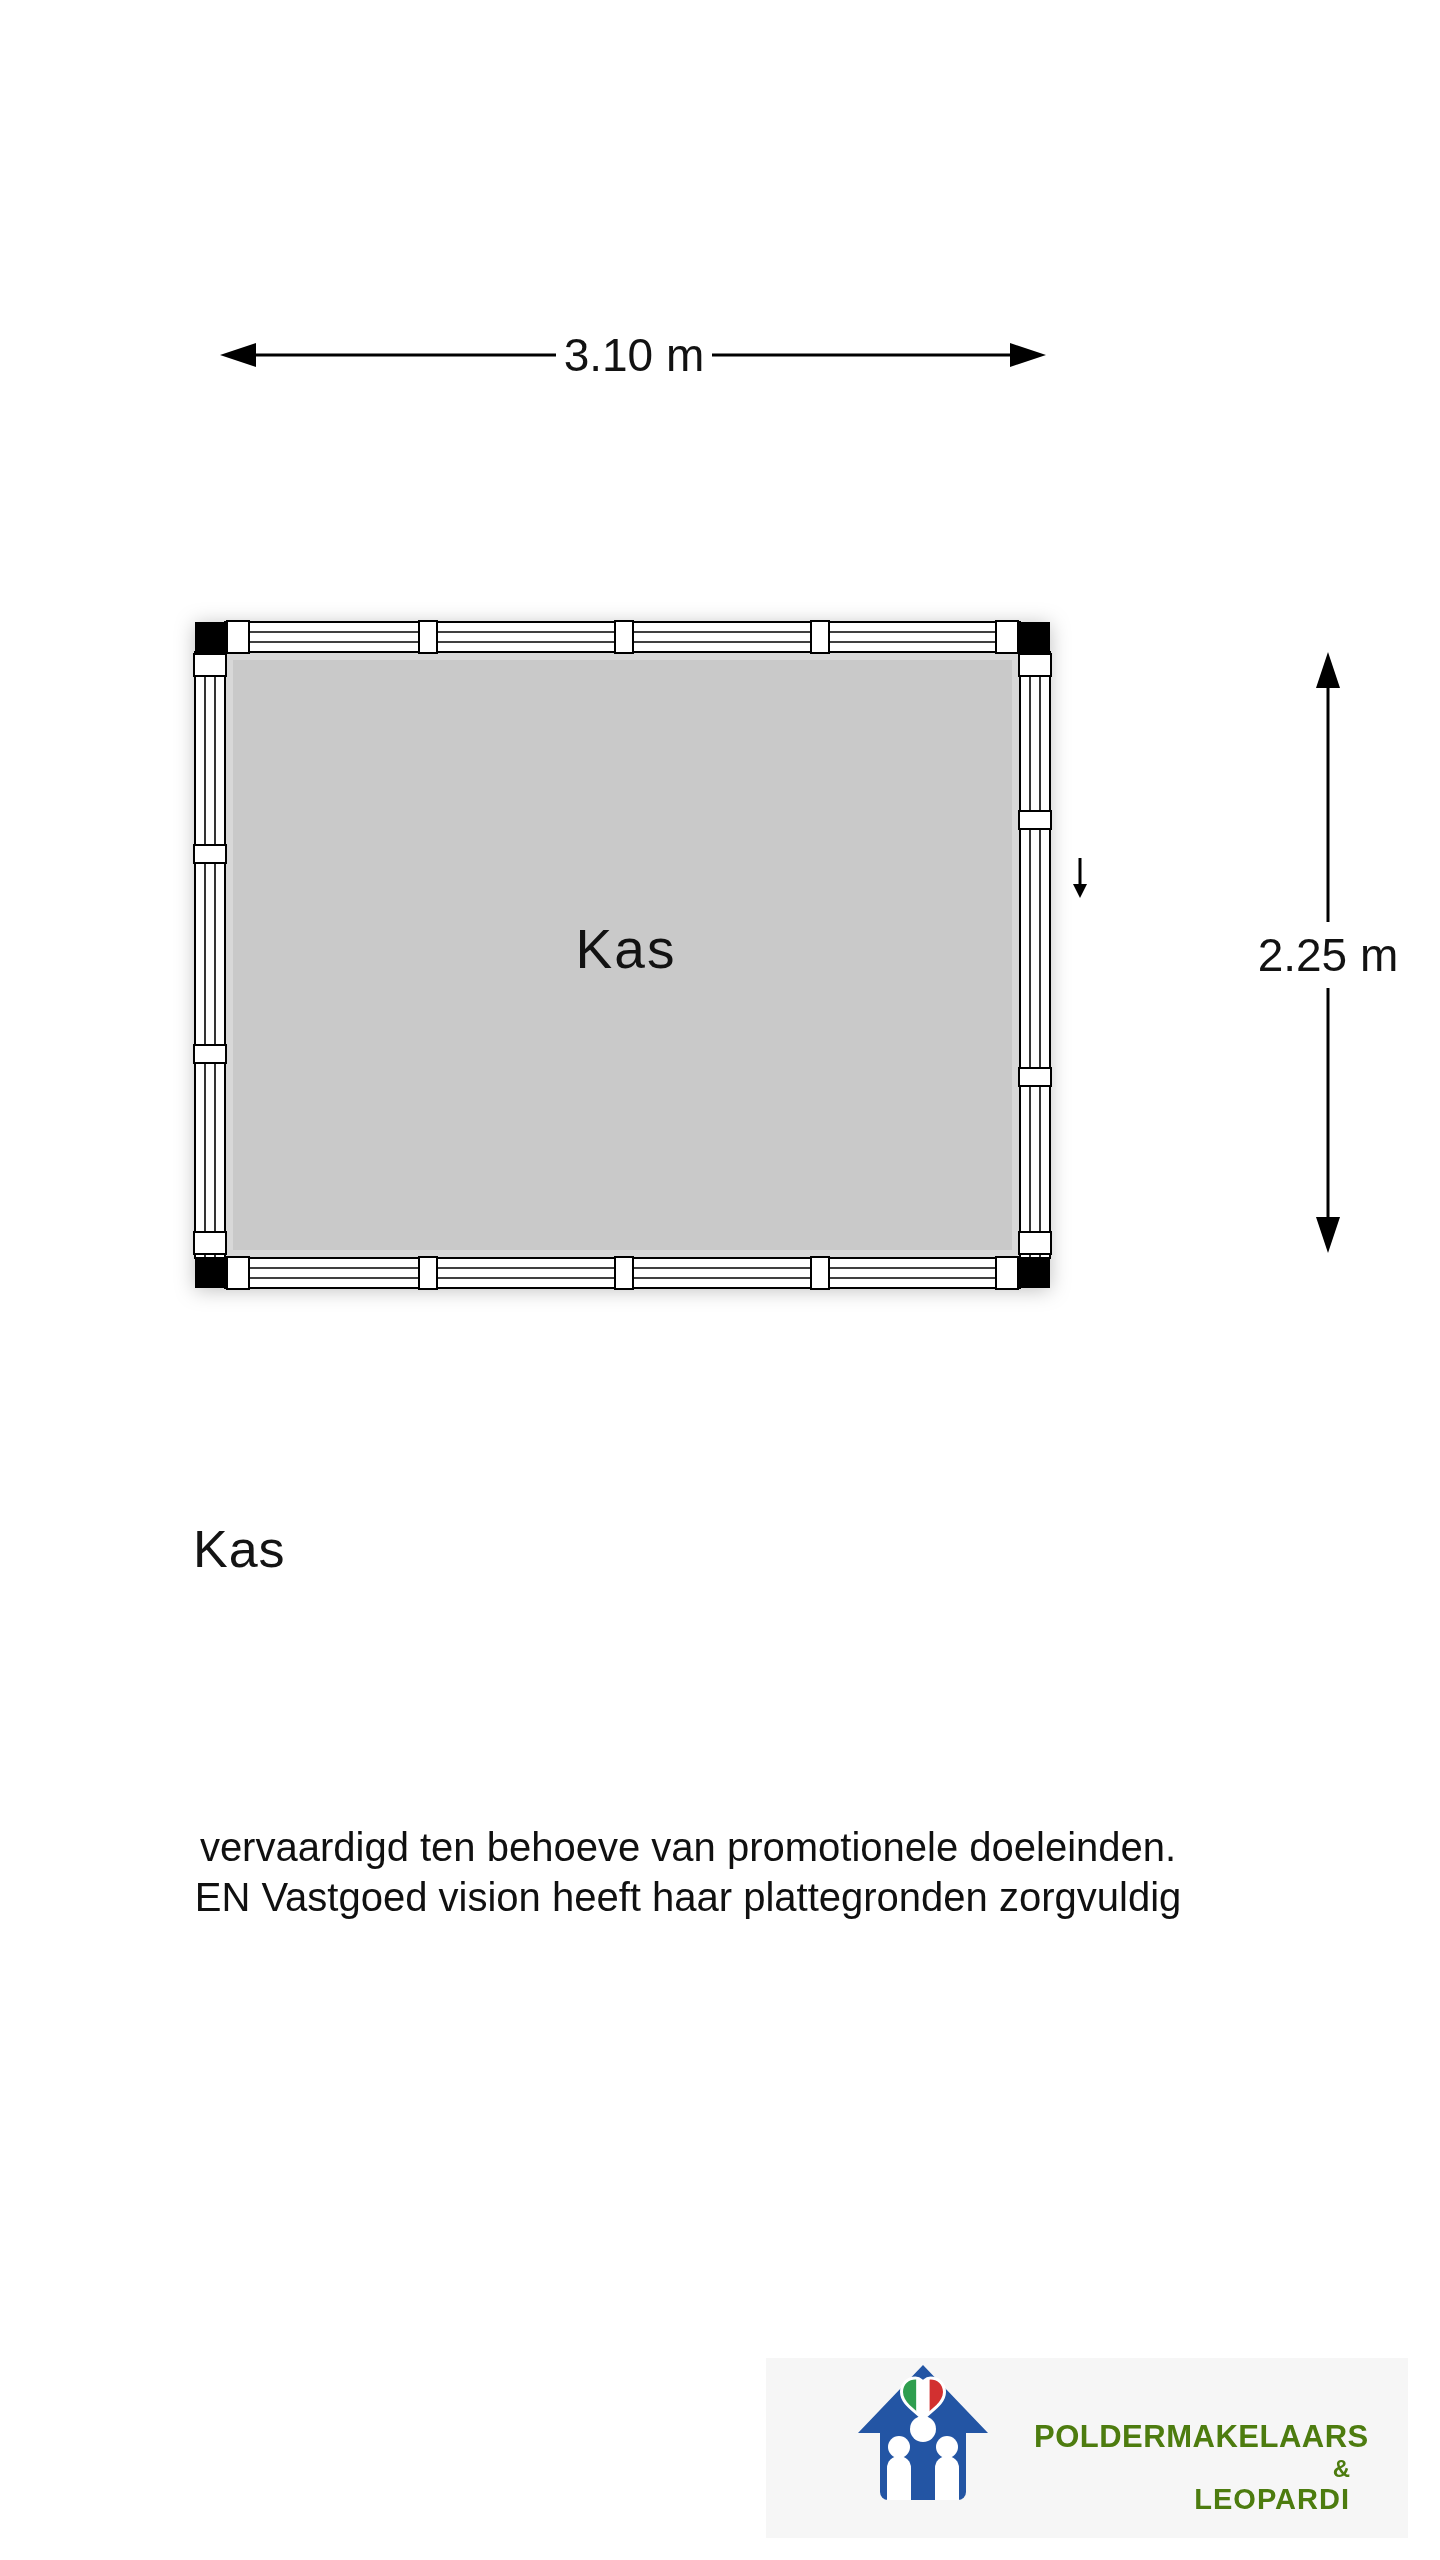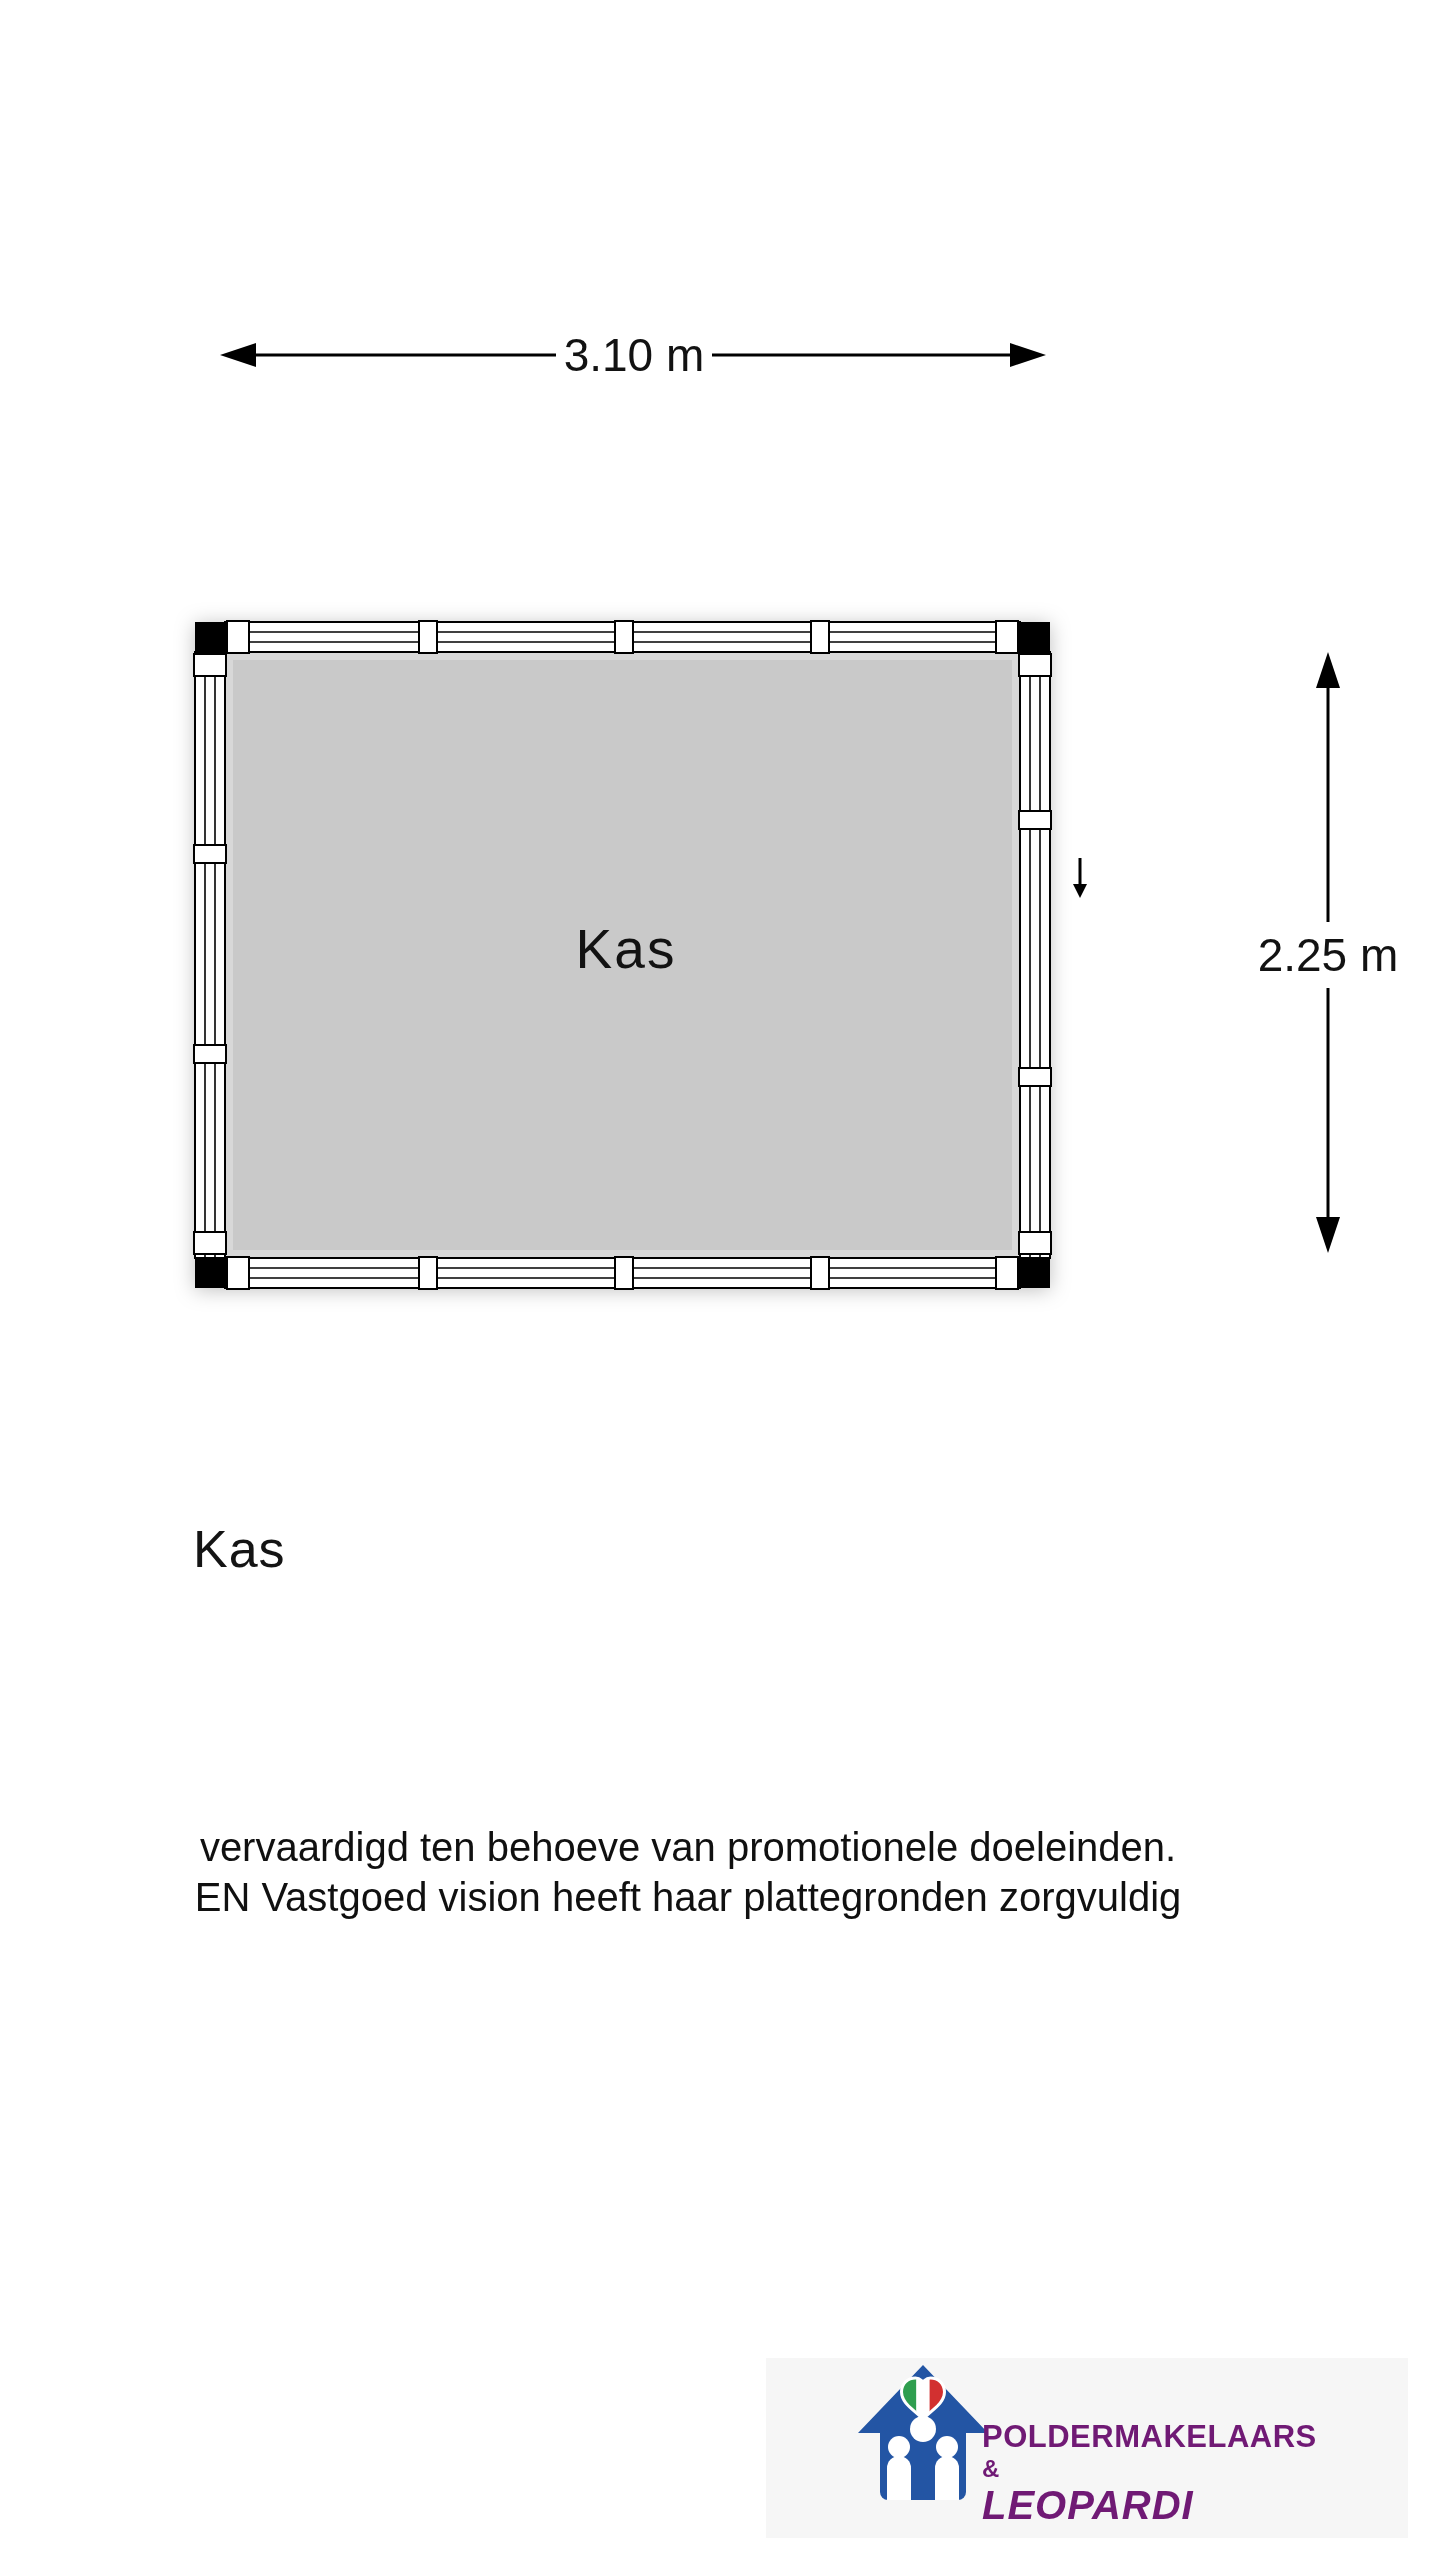--- a/index.html
+++ b/index.html
@@ -25,26 +25,26 @@
     position:absolute;left:6px;top:1822px;width:1364px;
     text-align:center;color:#101010;
     font-size:40px;line-height:50px;
   }
   .logo-panel{
     position:absolute;left:766px;top:2358px;width:642px;height:180px;
     background:#f6f6f6;
   }
   .logo-house{position:absolute;left:858px;top:2365px;width:130px;height:135px;}
   .logo-text{
-    position:absolute;left:982px;top:2419px;width:316px;
-    text-align:left;color:#701a75;
+    position:absolute;left:1034px;top:2419px;width:316px;
+    text-align:right;color:#4d7c0f;
   }
   .logo-line1{font-size:31px;font-weight:bold;letter-spacing:0.5px;white-space:nowrap;}
   .logo-amp{font-size:24px;font-weight:bold;line-height:28px;}
-  .logo-line2{font-size:40px;font-weight:bold;letter-spacing:1px;font-style:italic;}
+  .logo-line2{font-size:29px;font-weight:bold;letter-spacing:1px;}
 </style>
 </head>
 <body>
 
 <div class="canvas">
 
   <svg class="plan" viewBox="0 0 1440 2560">
     <defs>
       <filter id="planShadow" x="-6%" y="-6%" width="112%" height="112%">
         <feDropShadow dx="0" dy="2" stdDeviation="10" flood-color="#000000" flood-opacity="0.25"></feDropShadow>

